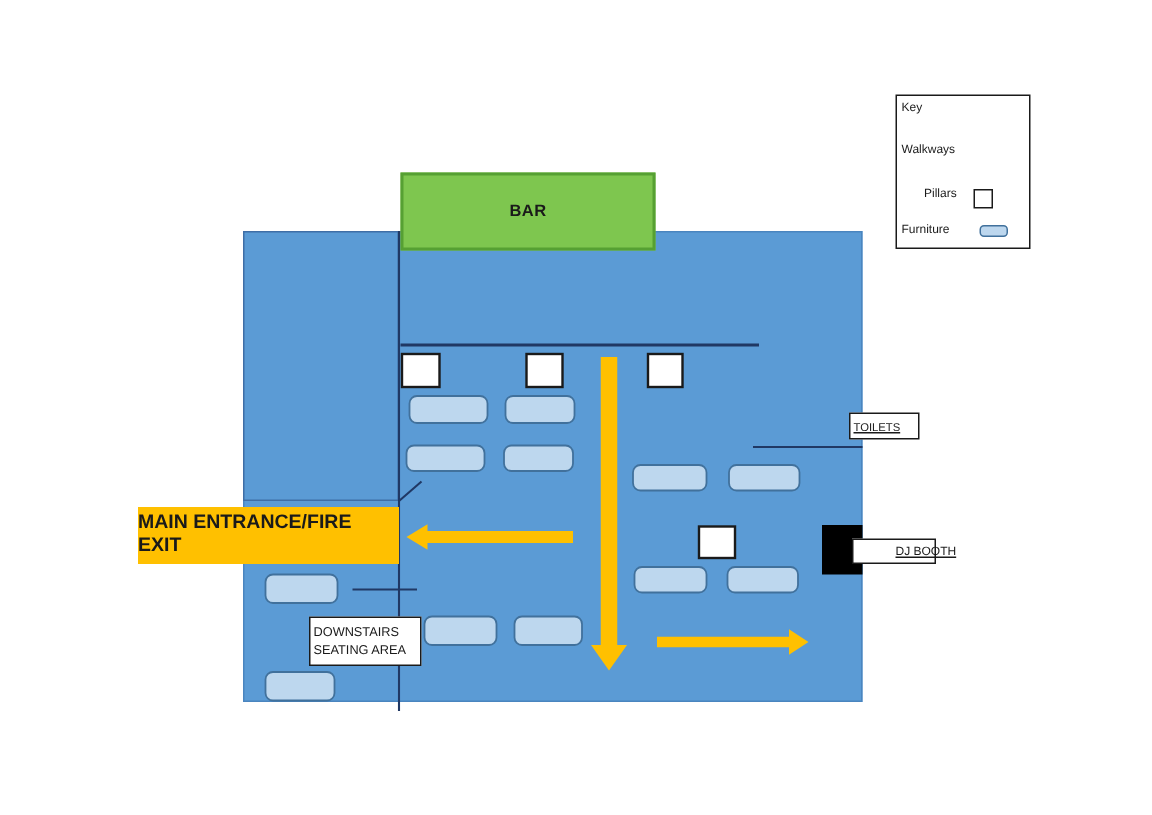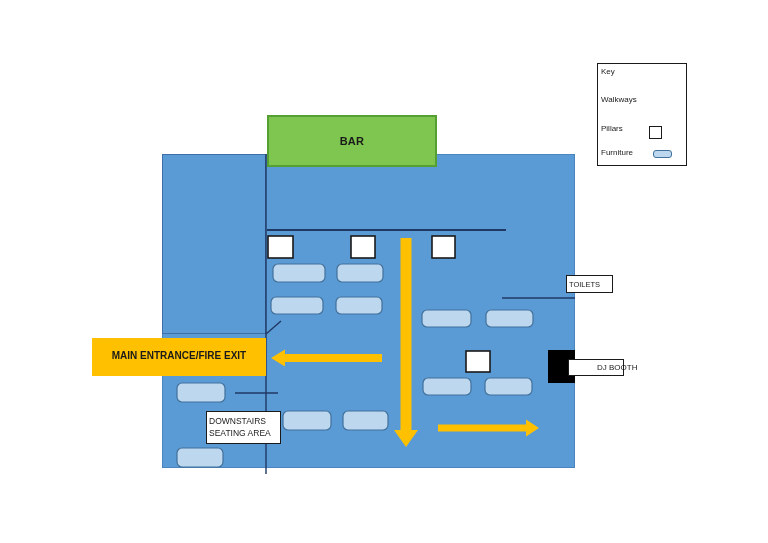--- a/index.html
+++ b/index.html
@@ -19,36 +19,36 @@
   .area-annex{left:162px;top:154px;width:104px;height:180px;background:var(--blue);
     border:1px solid var(--annex-border);z-index:1;}
 
   .bar-box{left:267px;top:115px;width:170px;height:52px;background:var(--green);
     border:2px solid var(--green-border);z-index:1;display:flex;align-items:center;justify-content:center;
     font-weight:bold;font-size:11px;letter-spacing:.3px;}
 
   #overlay{left:0;top:0;width:768px;height:543px;z-index:2;pointer-events:none;}
 
   .entrance-box{left:92px;top:338px;width:174px;height:38px;background:var(--yellow);z-index:3;
-    display:flex;align-items:center;justify-content:center;font-weight:bold;font-size:10px;padding-bottom:4px;}
+    display:flex;align-items:center;justify-content:center;font-weight:bold;font-size:13px;padding-bottom:4px;}
   .fire-exit-box{left:552px;top:403px;width:62px;height:44px;background:var(--yellow);z-index:3;
     font-weight:bold;font-size:8px;padding:12px 0 0 5px;}
   .dj-black{left:548px;top:350px;width:27px;height:33px;background:#000;z-index:3;}
   .label-box{background:#fff;border:1.5px solid var(--ink);z-index:4;font-size:7.5px;
-    display:flex;align-items:center;padding-left:2px;white-space:nowrap;}
+    display:flex;align-items:center;padding-left:2px;white-space:nowrap;text-decoration:underline;}
   .toilets-box{left:566px;top:275px;width:47px;height:18px;}
   .dj-label-box{left:568px;top:359px;width:56px;height:17px;font-size:8px;padding-left:28px;}
   .downstairs-box{left:176px;top:411px;width:75px;height:33px;background:#fff;border:1.5px solid var(--ink);
     z-index:4;font-size:8.5px;line-height:12px;padding:3px 0 0 2px;margin-left:30px;}
 
   .key-box{left:597px;top:63px;width:90px;height:103px;background:#fff;border:1.5px solid var(--ink);z-index:4;}
   .key-box .ktext{position:absolute;font-size:8px;}
   .k-title{left:3px;top:3px;}
   .k-walkways{left:3px;top:31px;}
-  .k-pillars{left:3px;top:60px;text-align:right;}
+  .k-pillars{left:18px;top:60px;text-align:right;}
   .k-furniture{left:3px;top:84px;}
   .k-pillar-swatch{position:absolute;left:51px;top:62px;width:13px;height:13px;background:#fff;
     border:1.6px solid var(--ink);}
   .k-furn-swatch{position:absolute;left:55px;top:86px;width:19px;height:8px;background:var(--furniture);
     border:1.2px solid var(--furniture-border);border-radius:3px;}
 </style>
 </head>
 <body>
 
 <div class="stage">

